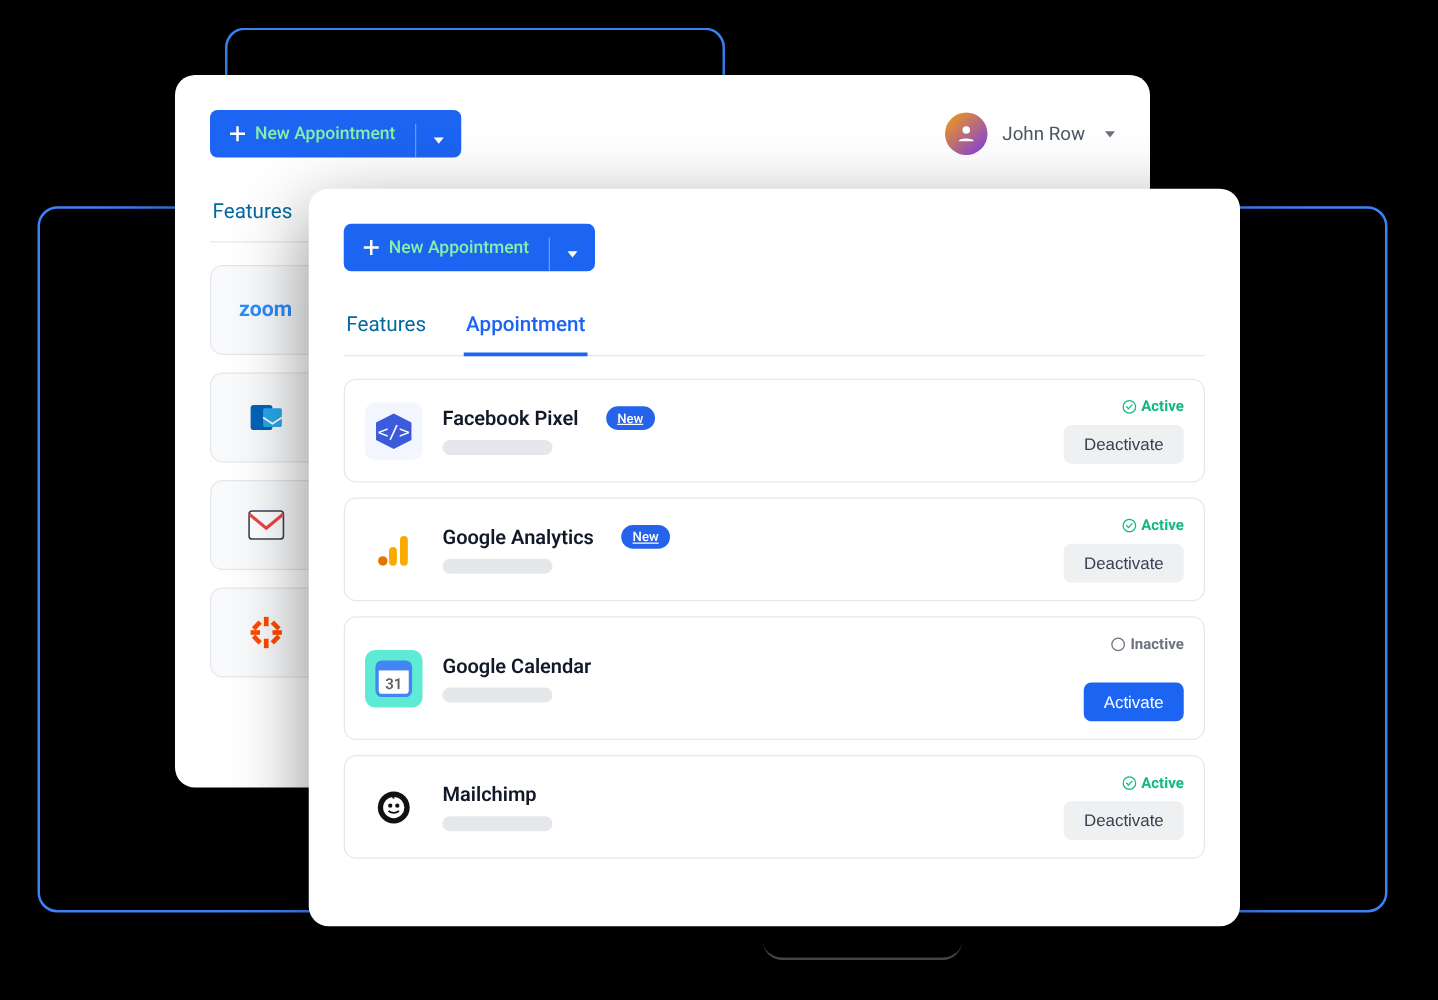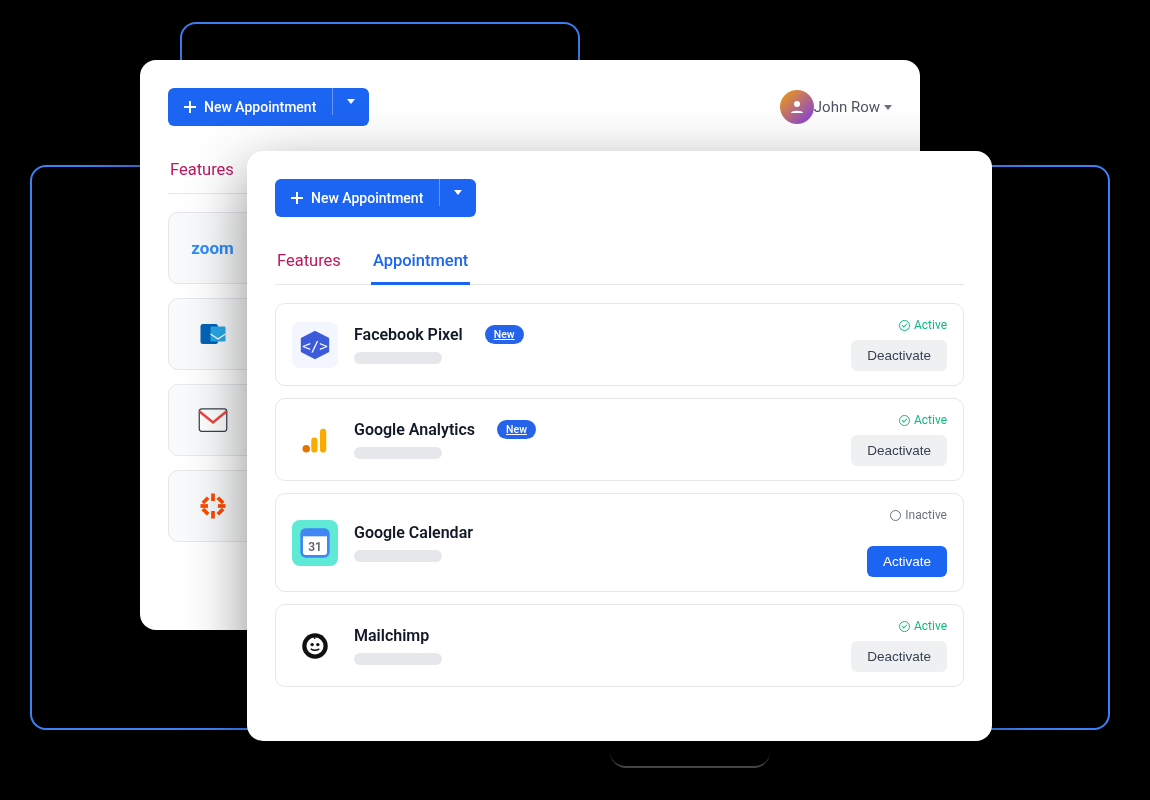--- a/index.html
+++ b/index.html
@@ -47,25 +47,25 @@
 
     .topbar {
       display: flex;
       justify-content: space-between;
       align-items: center;
       margin-bottom: 26px;
     }
 
     .new-appt {
       display: inline-flex;
-      align-items: flex-start;
+      align-items: flex-end;
       background: #1C64F2;
       border-radius: 6px;
       overflow: hidden;
-      color: #ffffff;
+      color: #86efac;
       font-size: 14px;
       font-weight: 500;
     }
     .new-appt .main {
       display: flex;
       align-items: center;
       gap: 8px;
       padding: 11px 16px;
       cursor: pointer;
     }
@@ -83,20 +83,21 @@
     .caret-down {
       width: 0; height: 0;
       border-left: 4px solid transparent;
       border-right: 4px solid transparent;
       border-top: 5px solid #fff;
     }
 
     .user {
       display: flex;
       align-items: center;
+      gap: 12px;
       cursor: pointer;
       justify-content: flex-end;
     }
     .avatar {
       width: 34px; height: 34px;
       border-radius: 50%;
       background: #ccc;
       display:flex; align-items:center; justify-content:center;
       font-size: 16px;
       color:#fff;
@@ -114,21 +115,21 @@
 
     .tabs {
       display:flex;
       gap: 28px;
       border-bottom: 1px solid #e5e7eb;
       margin-bottom: 18px;
     }
     .tab {
       padding: 8px 2px 12px 2px;
       font-size: 16.5px;
-      color:#be185d;
+      color:#0369a1;
       cursor:pointer;
       border-bottom: 3px solid transparent;
       margin-bottom:-1px;
     }
     .tab.active {
       color:#1C64F2;
       border-bottom-color:#1C64F2;
       font-weight:500;
     }
 
@@ -155,21 +156,21 @@
     .badge-new {
       background:#2563eb; color:#fff; font-size:10.5px;
       padding:3px 9px; border-radius:999px; font-weight:500;text-decoration:underline;
     }
     .skeleton {
       width:88px; height:12px; border-radius:999px;
       background:#e5e7eb; margin-top:8px;
     }
     .int-right { text-align:right; display:flex; flex-direction:column; align-items:flex-end; gap:8px;}
     .status {
-      font-size:12px; font-weight:400;
+      font-size:12px; font-weight:700;
       display:flex; align-items:center; gap:4px;
     }
     .status.active { color:#10b981; }
     .status.inactive { color:#6b7280; }
     .status .ring {
       width:11px;height:11px;border:1.6px solid currentColor;border-radius:50%;
       display:inline-flex;align-items:center;justify-content:center;font-size:7px;
     }
     .status.active .ring::after{content:"";width:4px;height:2px;border-left:1.6px solid currentColor;border-bottom:1.6px solid currentColor;transform:rotate(-45deg) translate(0.5px,-0.5px);}
     .btn {

